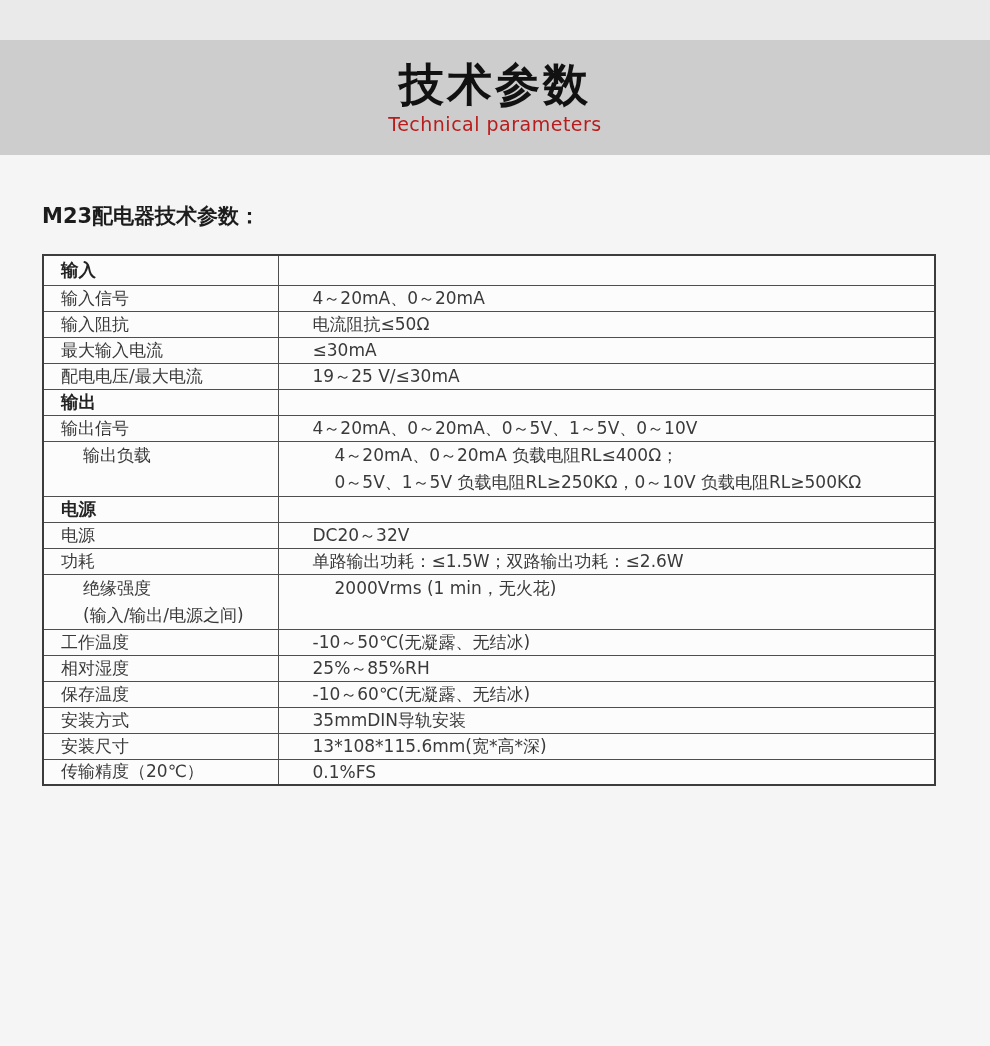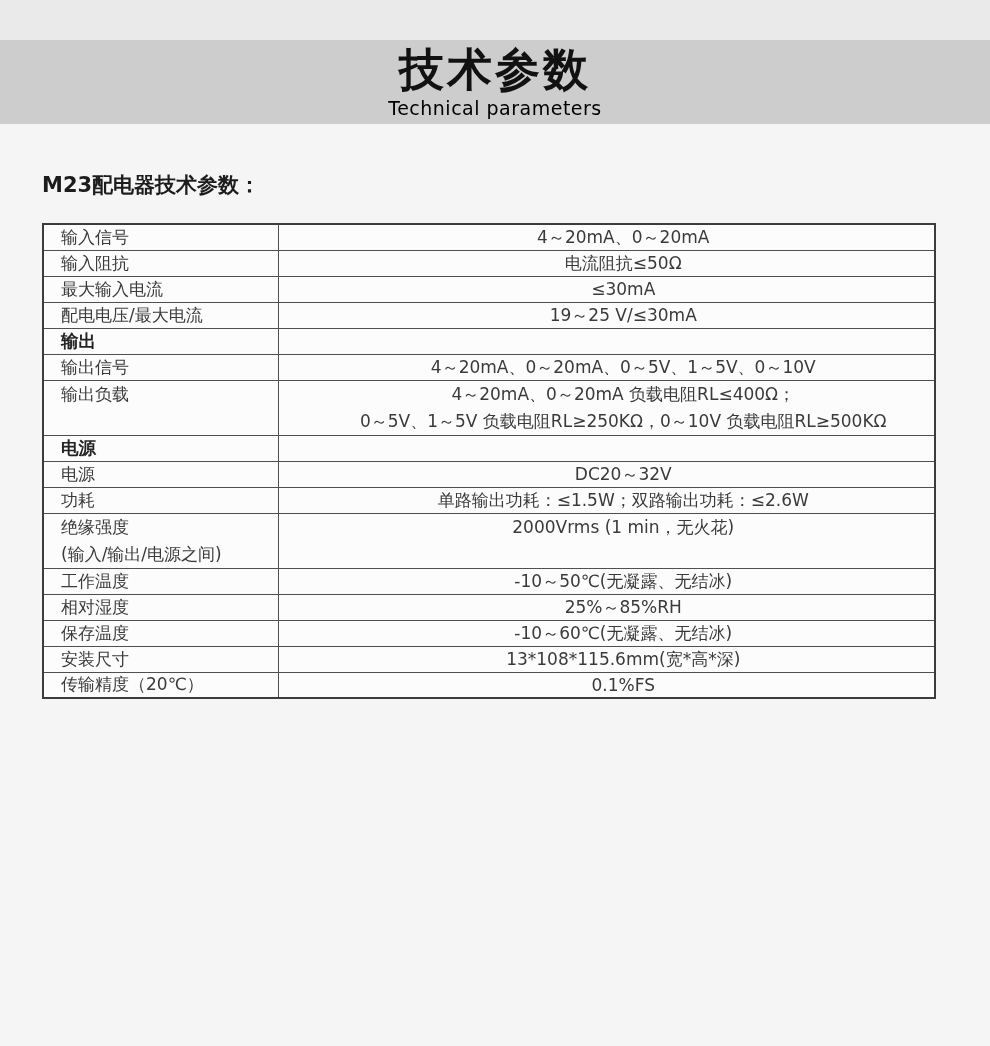--- a/index.html
+++ b/index.html
@@ -11,38 +11,38 @@
   body { height: 1046px; overflow: hidden; }
 
   .top-strip {
     width: 100%;
     height: 40px;
     background: #eaeaea;
   }
 
   .title-band {
     width: 100%;
-    height: 84px;
+    height: 115px;
     background: #cdcdcd;
     display: flex;
     flex-direction: column;
     align-items: center;
     justify-content: center;
   }
   .band-title {
     font-size: 45px;
     font-weight: 700;
     color: #111111;
     letter-spacing: 3px;
     line-height: 1.1;
   }
   .band-subtitle {
     font-size: 19px;
     font-weight: 400;
-    color: #000000;
+    color: #b91c1c;
     margin-top: 3px;
     letter-spacing: 0.5px;
   }
 
   .content { padding-left: 42px; padding-right: 42px; }
 
   .section-heading {
     margin-top: 47px;
     margin-bottom: 24px;
     font-size: 21px;
@@ -59,30 +59,30 @@
   }
   .spec-table td {
     border: 1px solid #4f4f4f;
     font-size: 17px;
     color: #3a3a3a;
     vertical-align: middle;
     overflow: hidden;
     white-space: nowrap;
   }
   .spec-table .c-label { width: 235px; padding-left: 17px; }
-  .spec-table .c-value { padding-left: 34px; text-align: center; }
+  .spec-table .c-value { padding-left: 34px; }
 
   tr.row-single td { height: 26px; }
   tr.row-first td { height: 30px; }
   tr.row-double td {
     height: 54px;
     vertical-align: top;
     line-height: 27px;
   }
-  tr.row-double td span { display: block; }
+  tr.row-double td span { display: block; margin-left: 22px; }
 
   tr.row-section .c-label span {
     font-weight: 700;
     font-size: 17.5px;
     color: #232323;
   }
 </style>
 </head>
 <body>
 
@@ -91,20 +91,24 @@
 <div class="title-band">
   <div class="band-title">技术参数</div>
   <div class="band-subtitle">Technical parameters</div>
 </div>
 
 <div class="content">
   <div class="section-heading">M23配电器技术参数：</div>
 
   <table class="spec-table">
     <tbody>
+      <tr class="row-first row-section">
+        <td class="c-label"><span>输入</span></td>
+        <td class="c-value"><span></span></td>
+      </tr>
       <tr class="row-single">
         <td class="c-label"><span>输入信号</span></td>
         <td class="c-value"><span>4～20mA、0～20mA</span></td>
       </tr>
       <tr class="row-single">
         <td class="c-label"><span>输入阻抗</span></td>
         <td class="c-value"><span>电流阻抗≤50Ω</span></td>
       </tr>
       <tr class="row-single">
         <td class="c-label"><span>最大输入电流</span></td>
@@ -158,20 +162,24 @@
       </tr>
       <tr class="row-single">
         <td class="c-label"><span>相对湿度</span></td>
         <td class="c-value"><span>25%～85%RH</span></td>
       </tr>
       <tr class="row-single">
         <td class="c-label"><span>保存温度</span></td>
         <td class="c-value"><span>-10～60℃(无凝露、无结冰)</span></td>
       </tr>
       <tr class="row-single">
+        <td class="c-label"><span>安装方式</span></td>
+        <td class="c-value"><span>35mmDIN导轨安装</span></td>
+      </tr>
+      <tr class="row-single">
         <td class="c-label"><span>安装尺寸</span></td>
         <td class="c-value"><span>13*108*115.6mm(宽*高*深)</span></td>
       </tr>
       <tr class="row-single">
         <td class="c-label"><span>传输精度（20℃）</span></td>
         <td class="c-value"><span>0.1%FS</span></td>
       </tr>
     </tbody>
   </table>
 </div>

